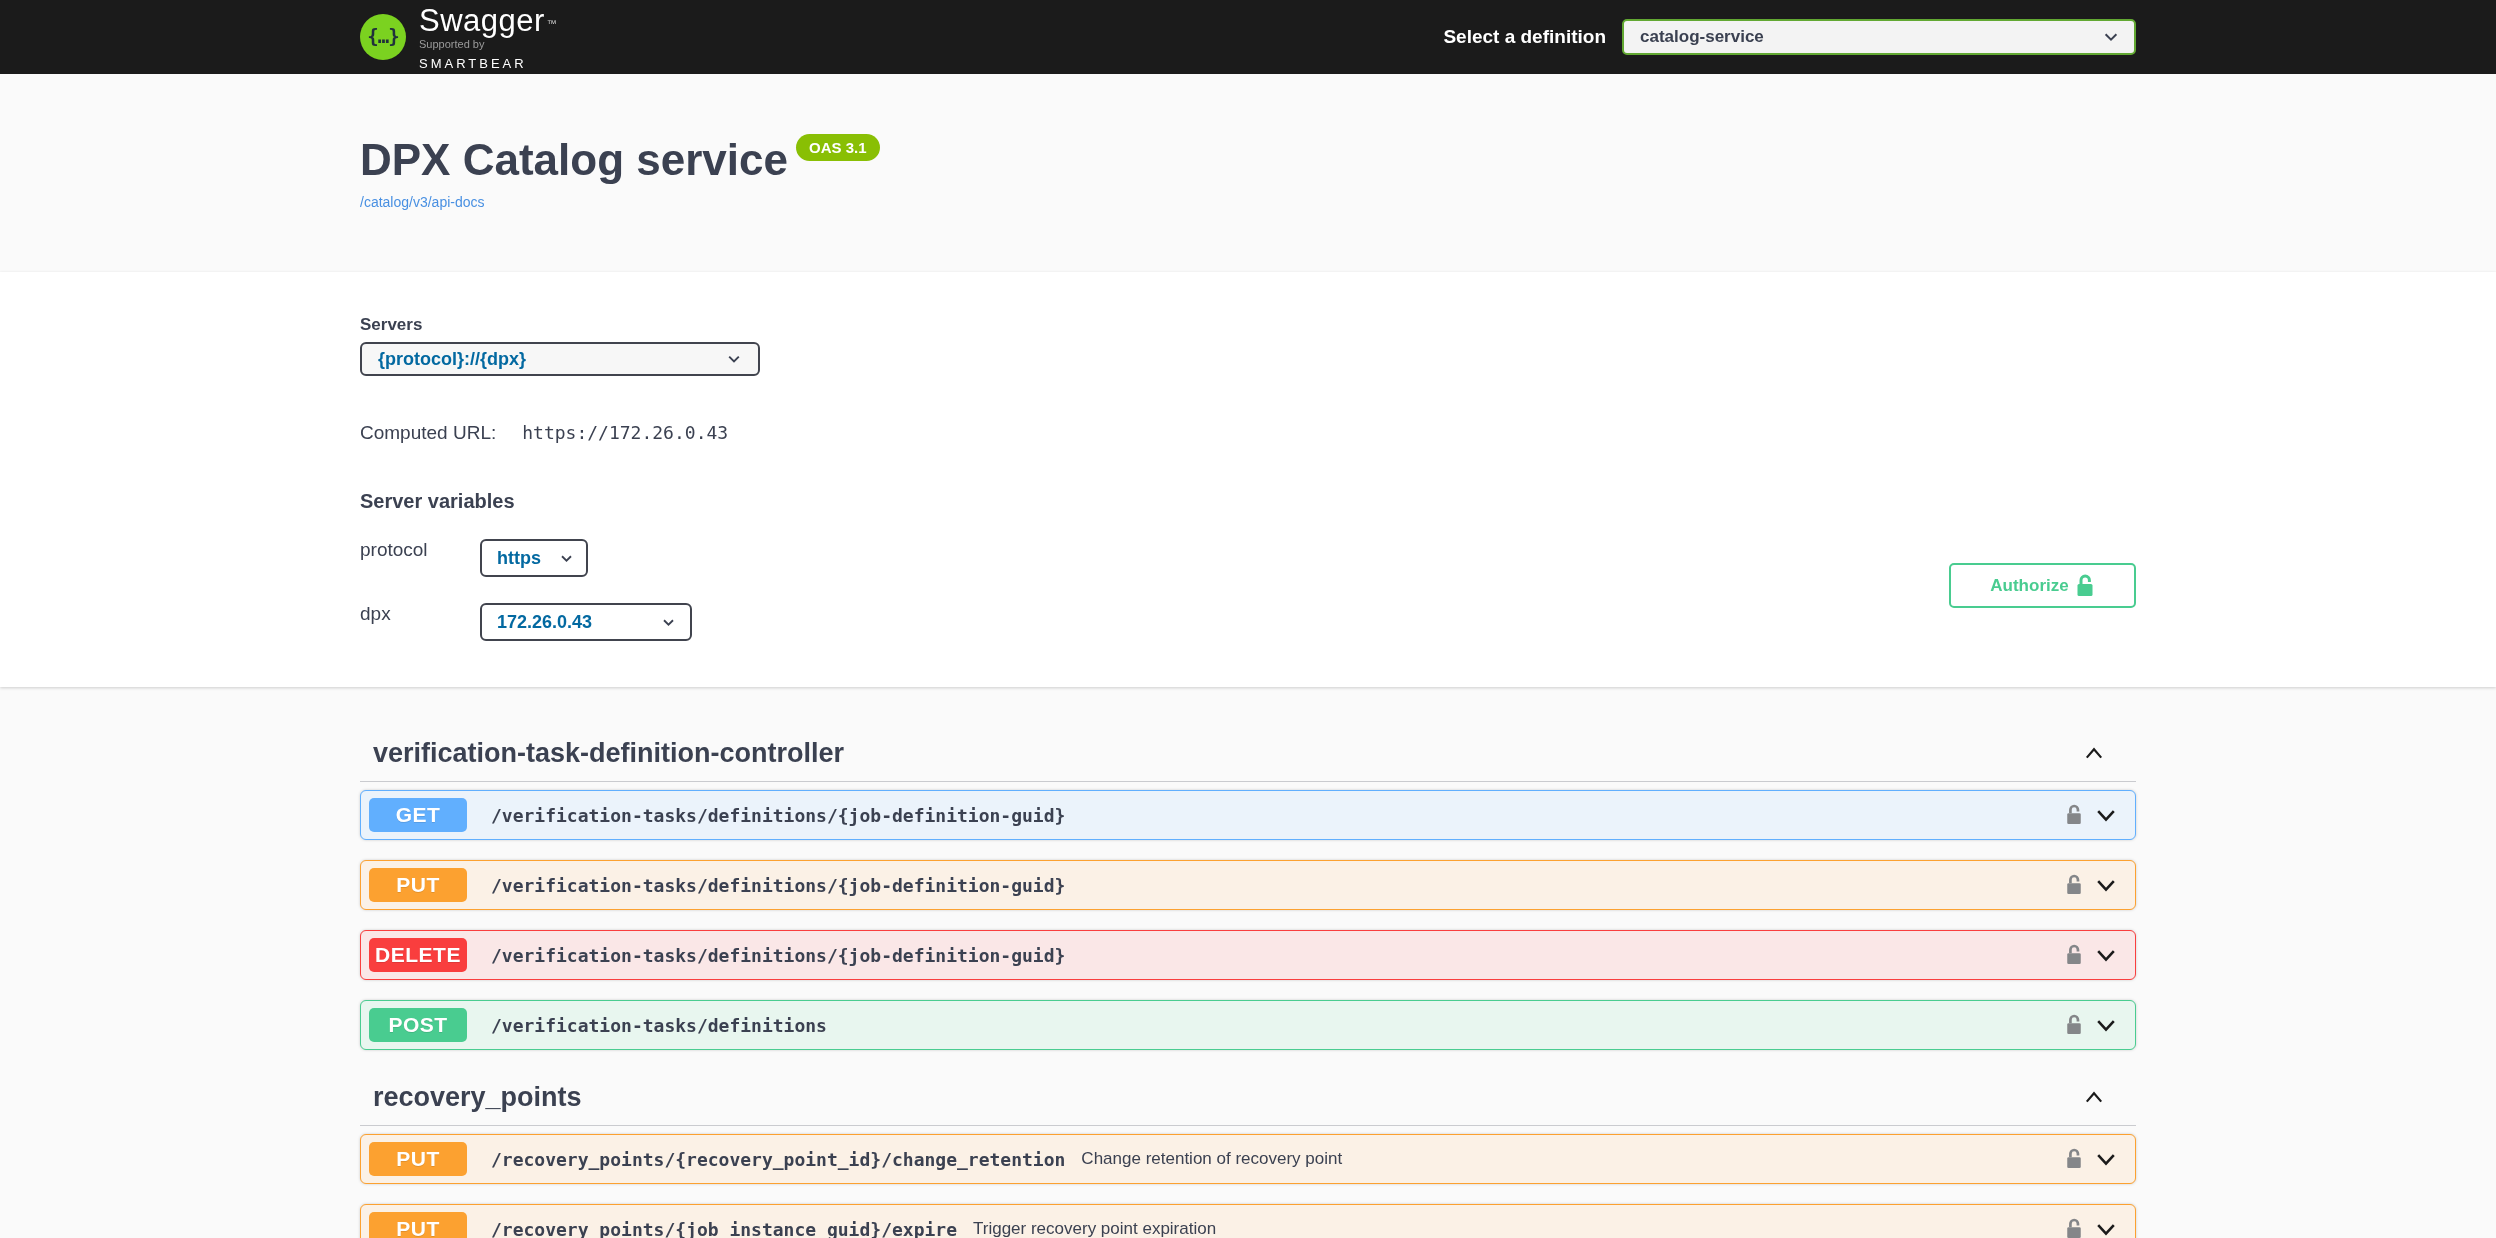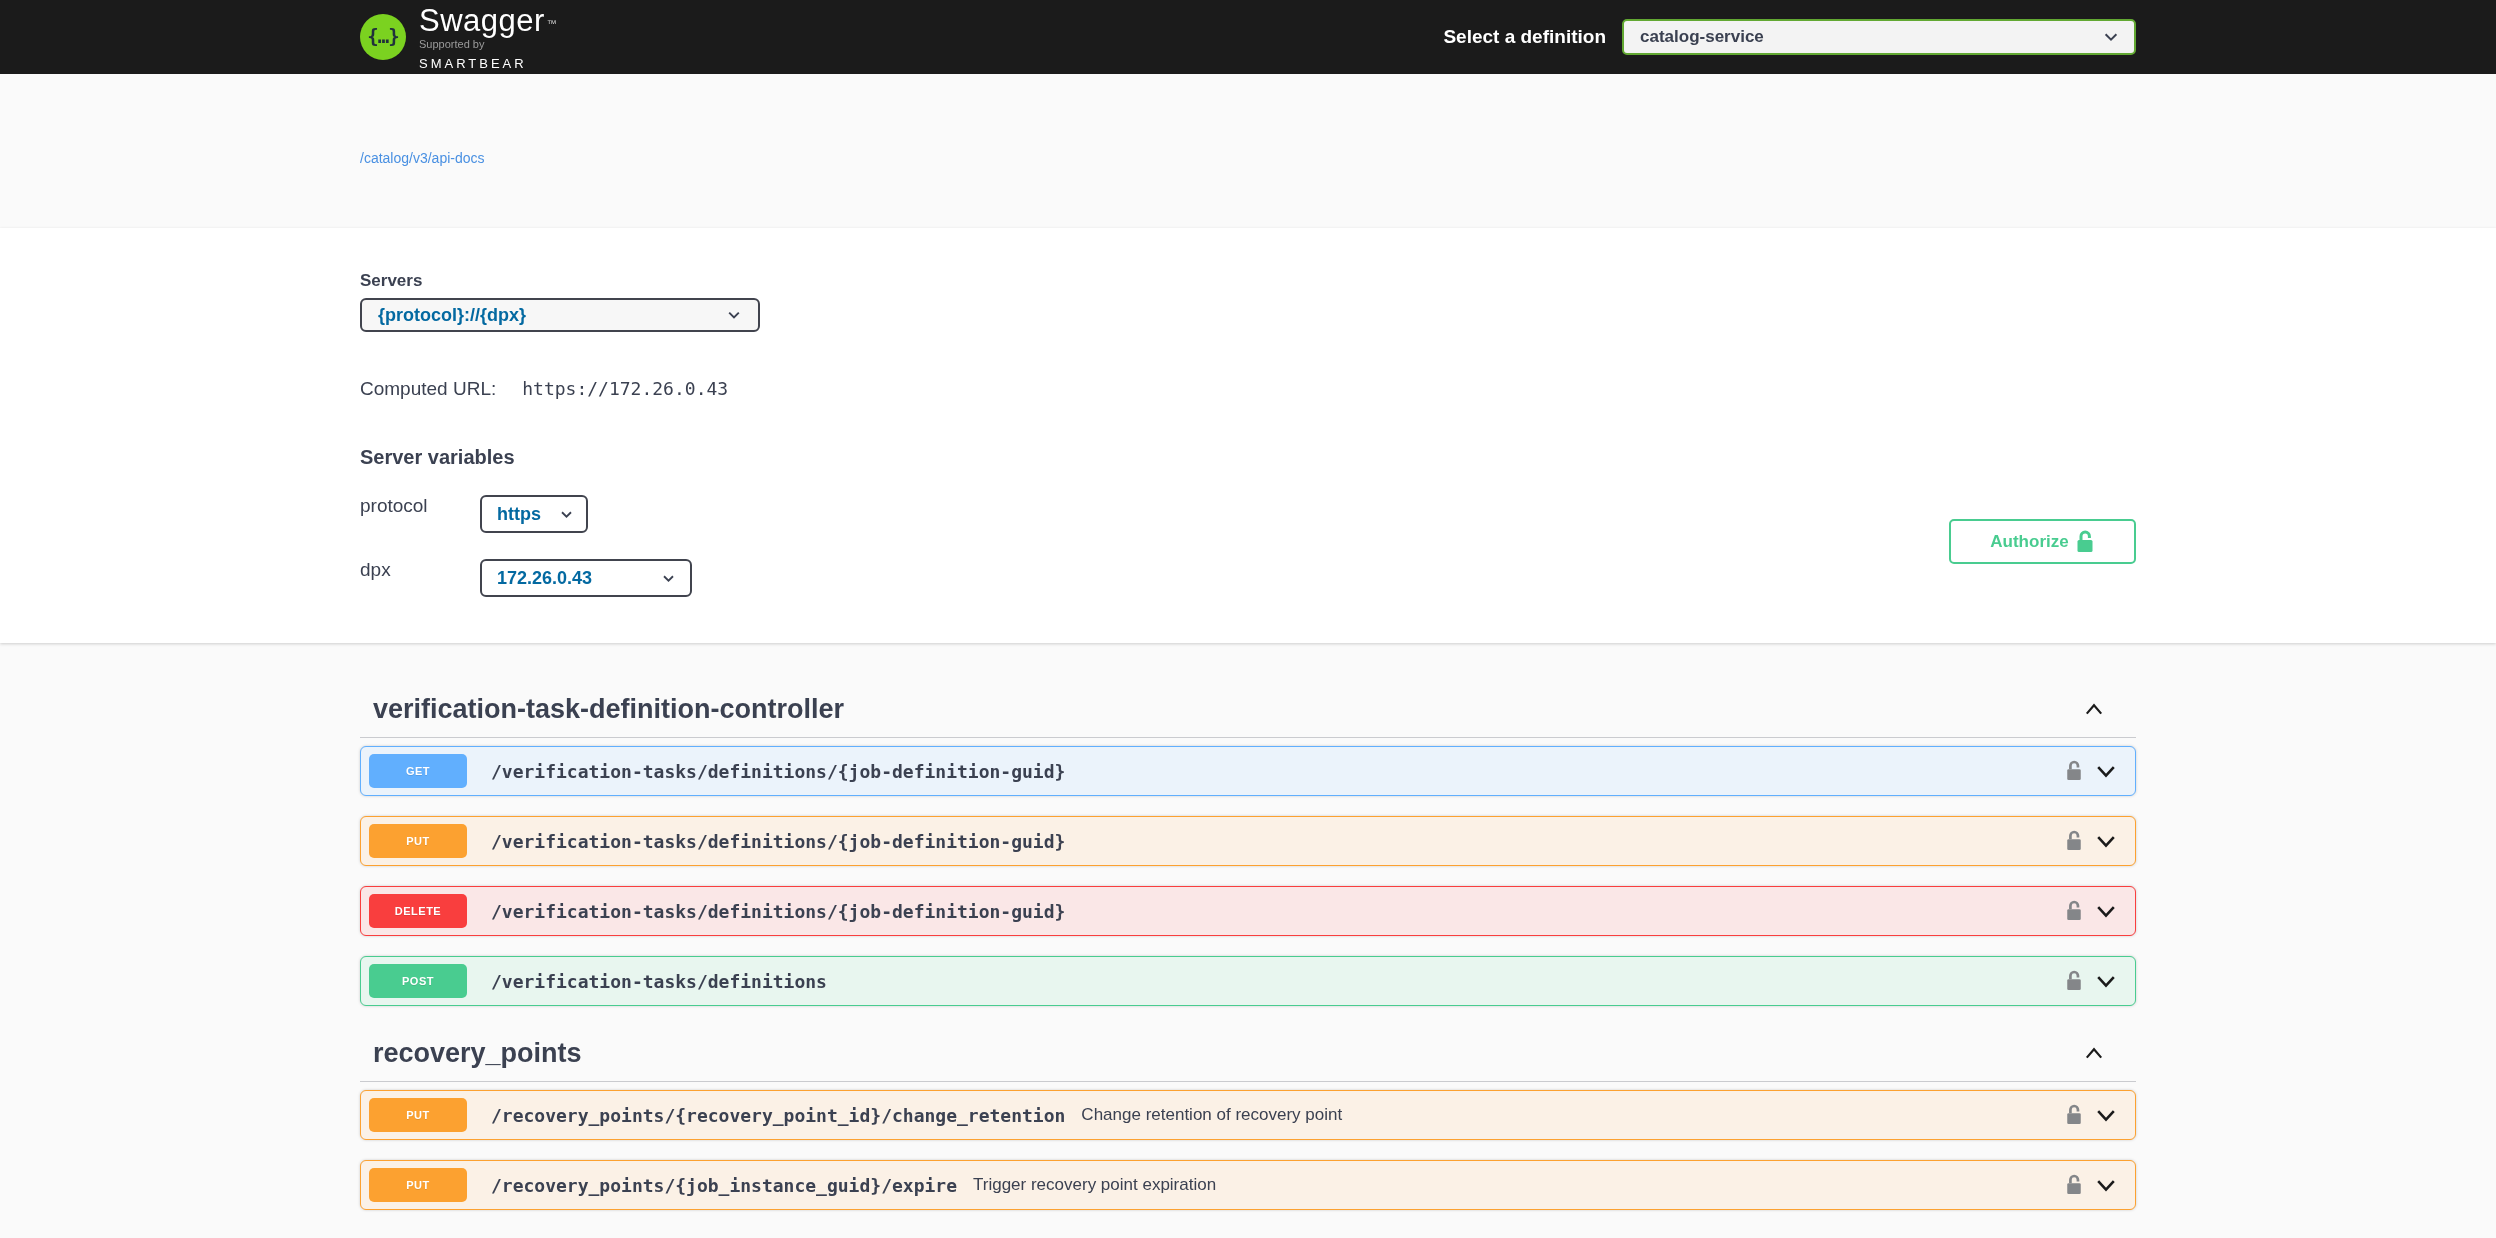--- a/index.html
+++ b/index.html
@@ -150,21 +150,21 @@
     cursor: pointer;
   }
   .opblock-get    { border-color: #61affe; background: #ebf3fb; }
   .opblock-put    { border-color: #fca130; background: #fbf1e6; }
   .opblock-delete { border-color: #f93e3e; background: #fae7e7; }
   .opblock-post   { border-color: #49cc90; background: #e8f6ef; }
   .opblock-summary-method {
     width: 98px; height: 34px;
     border-radius: 5px;
     color: #ffffff;
-    font-size: 11px; font-weight: bold;
+    font-size: 21px; font-weight: bold;
     letter-spacing: 0.5px;
     display: flex; align-items: center; justify-content: center;
     flex: none;
     text-shadow: 0 1px 0 rgba(0,0,0,.1);
   }
   .opblock-get    .opblock-summary-method { background: #61affe; }
   .opblock-put    .opblock-summary-method { background: #fca130; }
   .opblock-delete .opblock-summary-method { background: #f93e3e; }
   .opblock-post   .opblock-summary-method { background: #49cc90; }
   .opblock-summary-path {
@@ -214,20 +214,23 @@
               <path d="M4 7 l6 6 6-6" stroke="#3b4151" stroke-width="2.2" fill="none"></path>
             </svg>
         </span>
       </div>
     </div>
   </div>
 </header>
 
 <section class="info-section">
   <div class="wrapper">
+    <div>
+      <h1 class="api-title">DPX Catalog service</h1><span class="oas-badge">OAS 3.1</span>
+    </div>
     <a class="spec-link">/catalog/v3/api-docs</a>
   </div>
 </section>
 
 <section class="scheme-container">
   <div class="wrapper">
     <div class="servers-block">
       <div class="servers-title">Servers</div>
       <div class="fake-select servers-select">
         <span>{protocol}://{dpx}</span>

